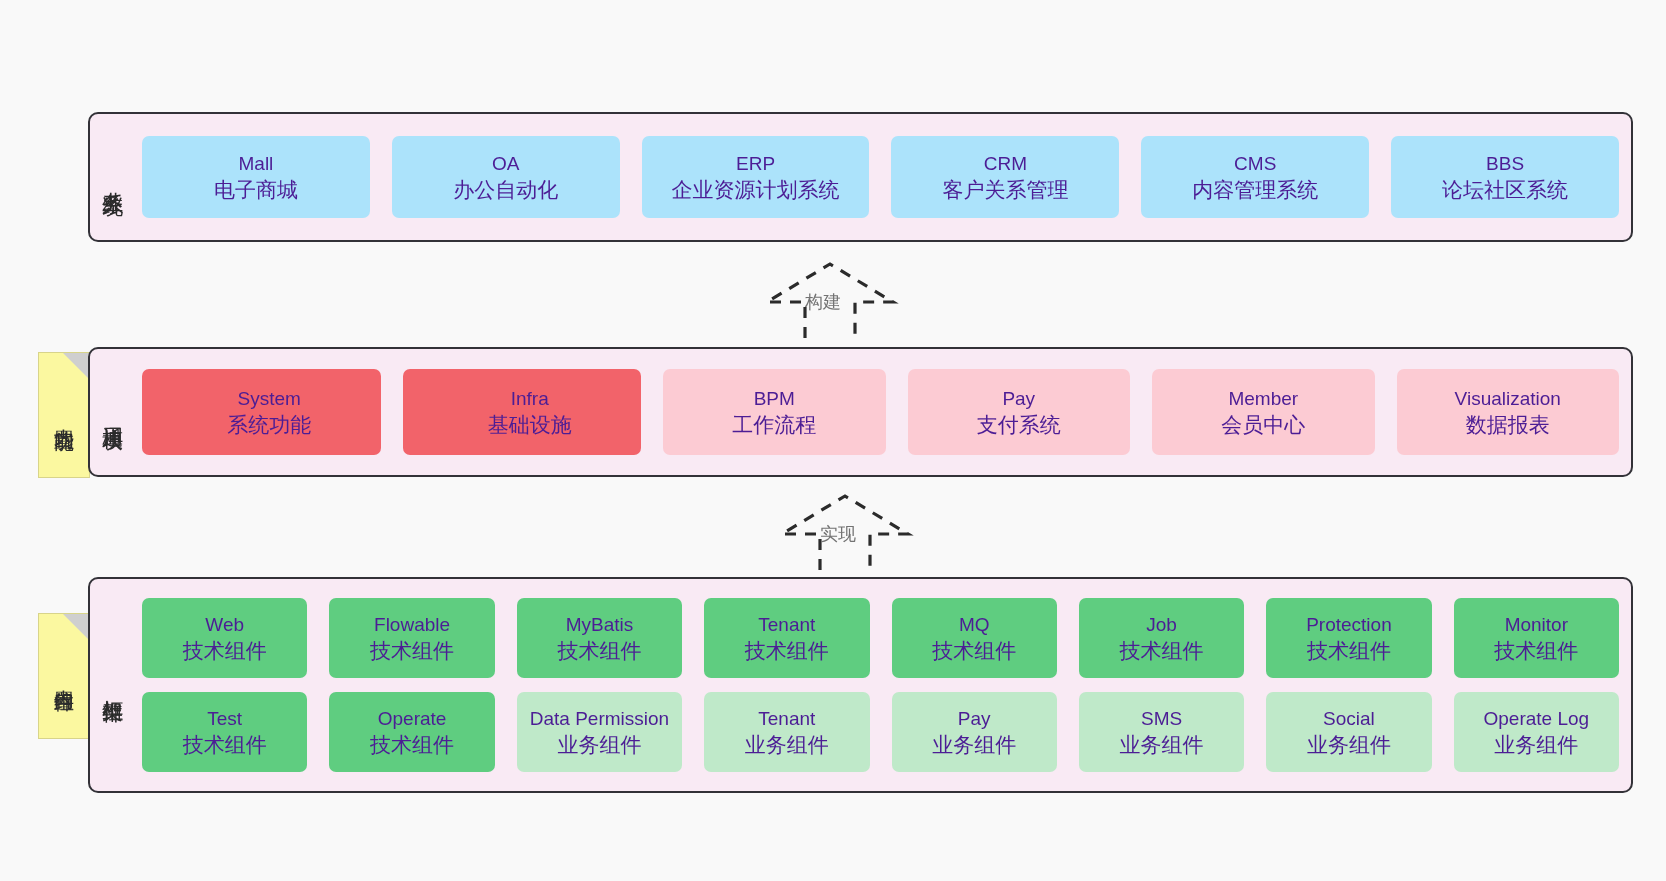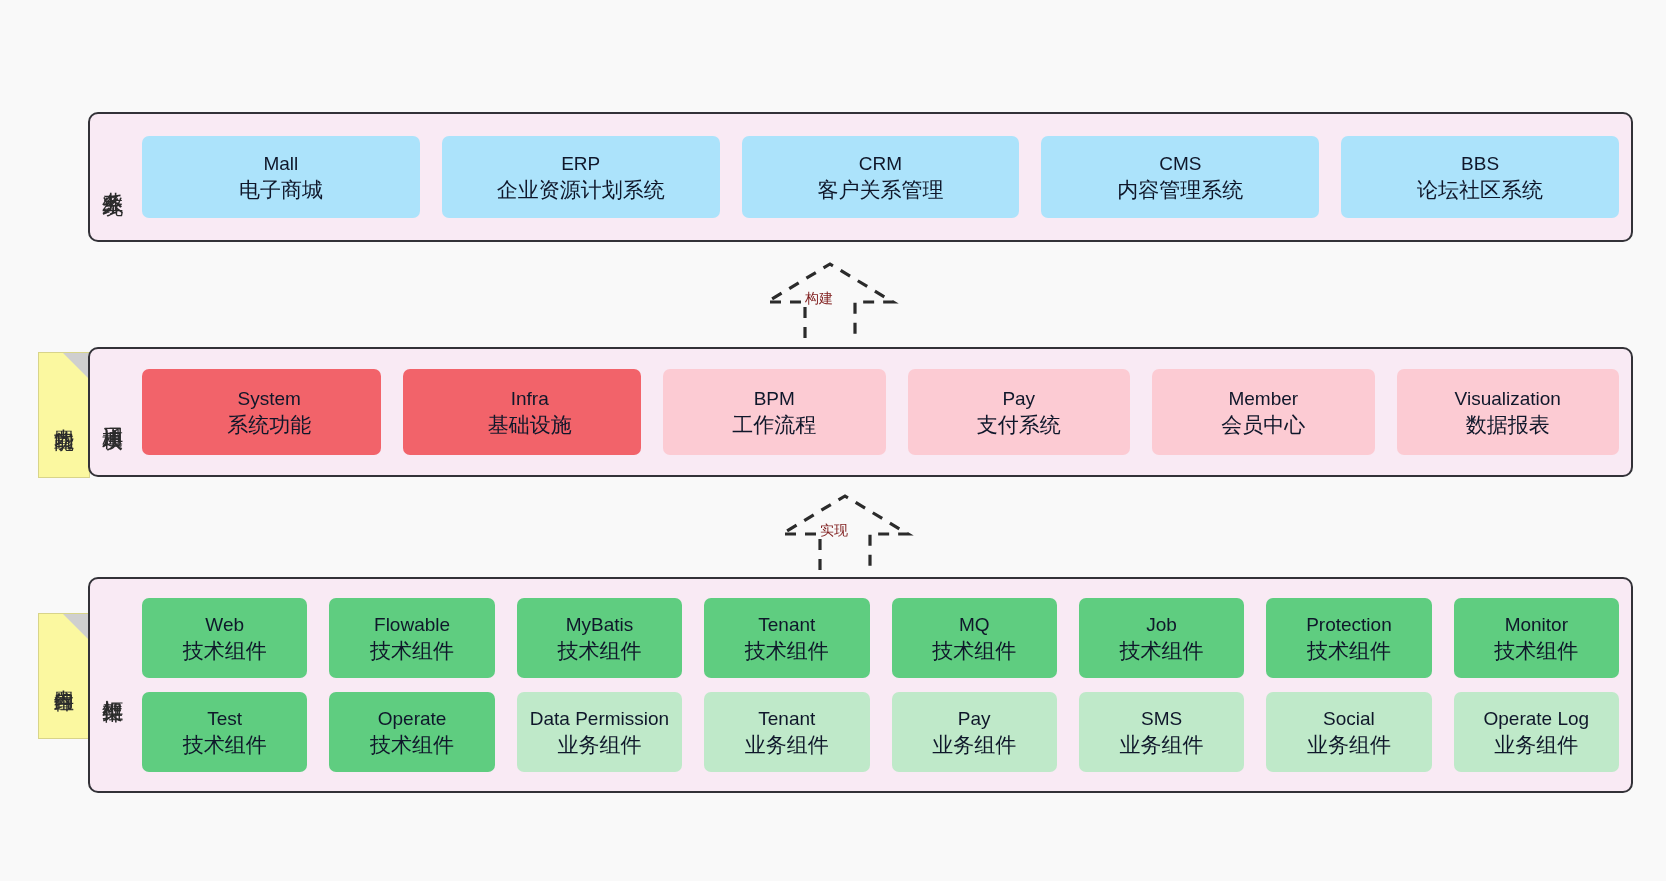--- a/index.html
+++ b/index.html
@@ -54,21 +54,21 @@
 
   .cell {
     flex: 1 1 0;
     min-width: 0;
     border-radius: 7px;
     display: flex;
     flex-direction: column;
     align-items: center;
     justify-content: center;
     text-align: center;
-    color: #0f172a;
+    color: #4c1d95;
     font-size: 19px;
     line-height: 1.32;
     padding: 6px 4px;
     box-sizing: border-box;
     user-select: none;
   }
   .cell .sub { font-size: 21px; }
 
   .h-biz  { height: 82px; }
   .h-mod  { height: 86px; }
@@ -106,37 +106,41 @@
     border-left: 26px solid transparent;
   }
 
   
   .arrow {
     position: absolute;
   }
   .arrow svg { display: block; }
   .arrow-label {
     position: absolute;
-    font-size: 14px;
-    color: #7f1d1d;
+    font-size: 18px;
+    color: #737373;
     background: transparent;
     white-space: nowrap;
     user-select: none;
   }
 </style>
 </head>
 <body>
 
 <div class="band" id="band-business" style="left:88px; top:112px; width:1545px; height:130px;">
   <div class="band-title">业务系统</div>
   <div class="band-body">
     <div class="band-row" id="row-business">
         <div class="cell h-biz c-blue">
           <div>Mall</div>
           <div class="sub">电子商城</div>
+        </div>
+        <div class="cell h-biz c-blue">
+          <div>OA</div>
+          <div class="sub">办公自动化</div>
         </div>
         <div class="cell h-biz c-blue">
           <div>ERP</div>
           <div class="sub">企业资源计划系统</div>
         </div>
         <div class="cell h-biz c-blue">
           <div>CRM</div>
           <div class="sub">客户关系管理</div>
         </div>
         <div class="cell h-biz c-blue">

